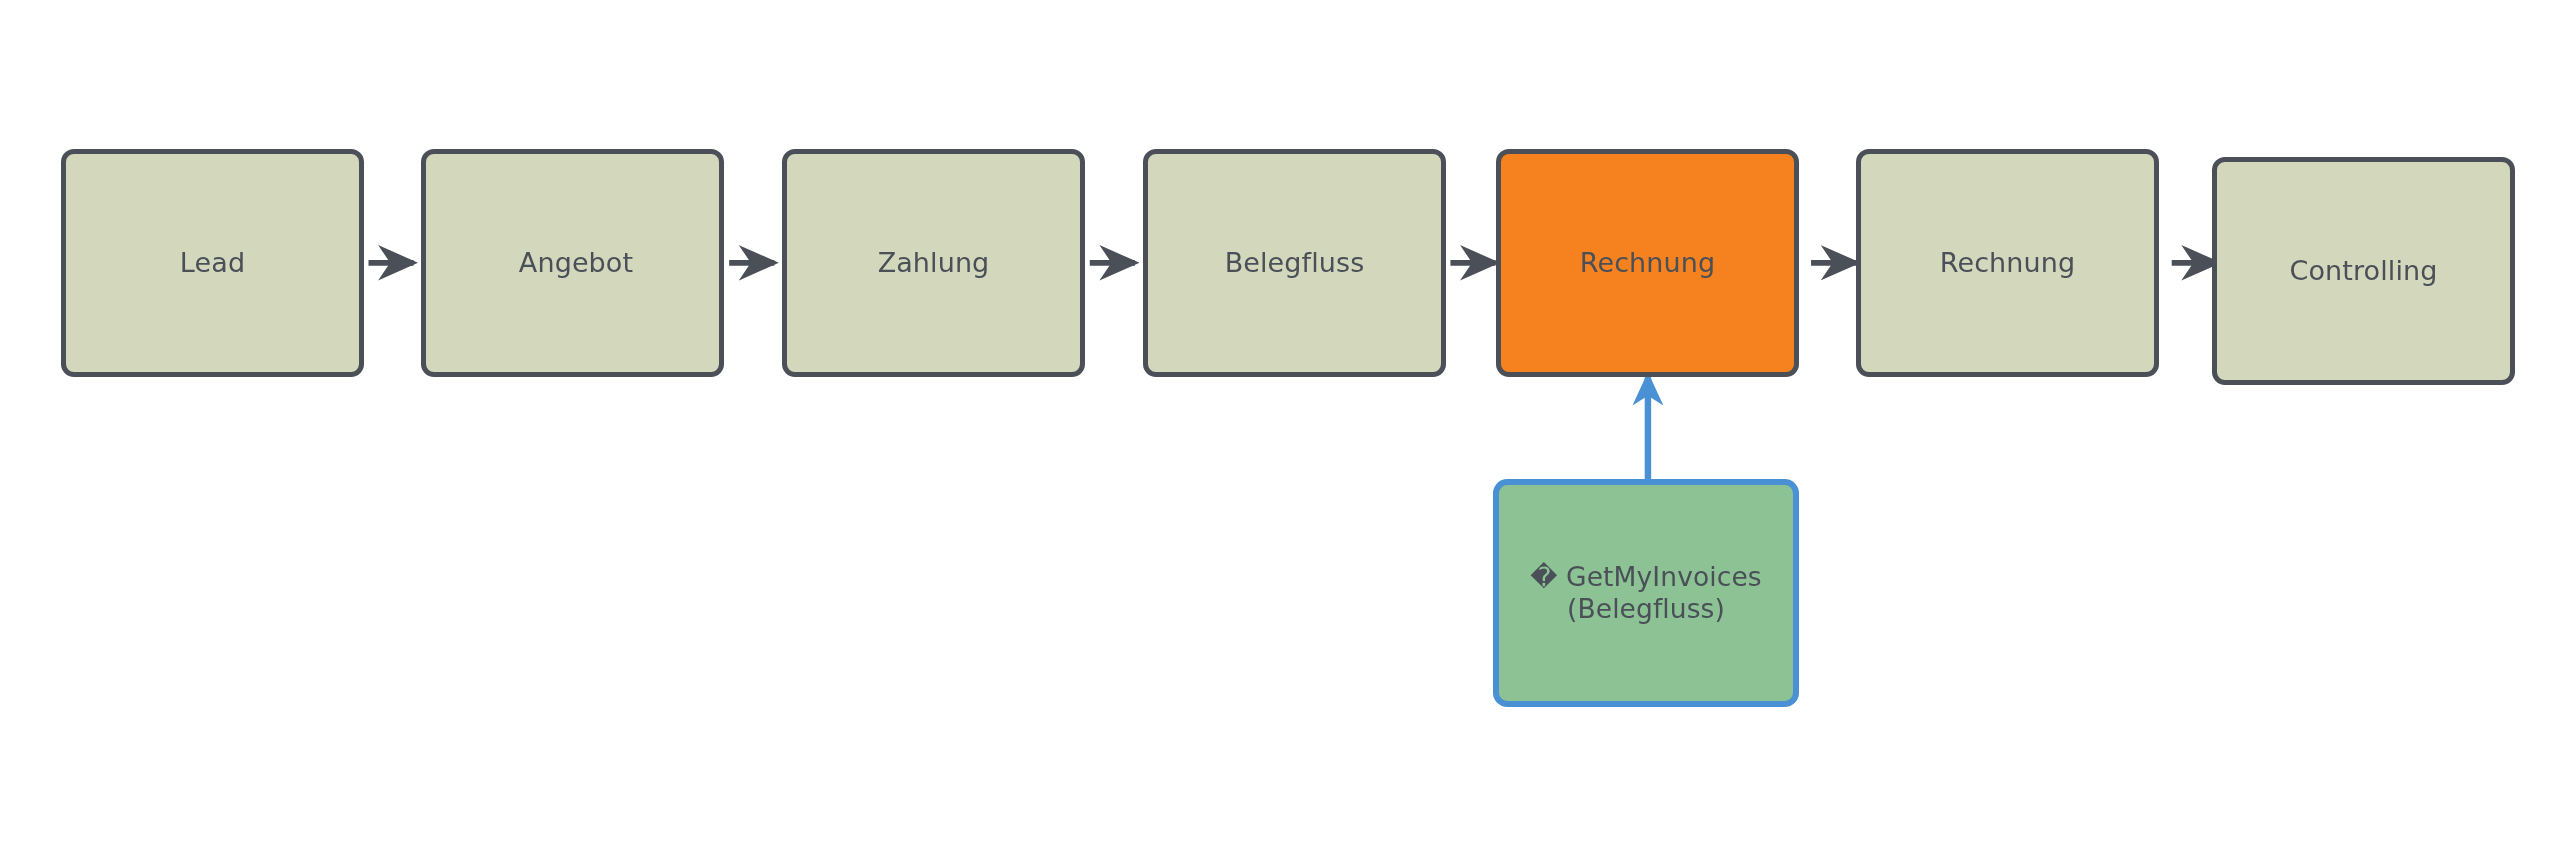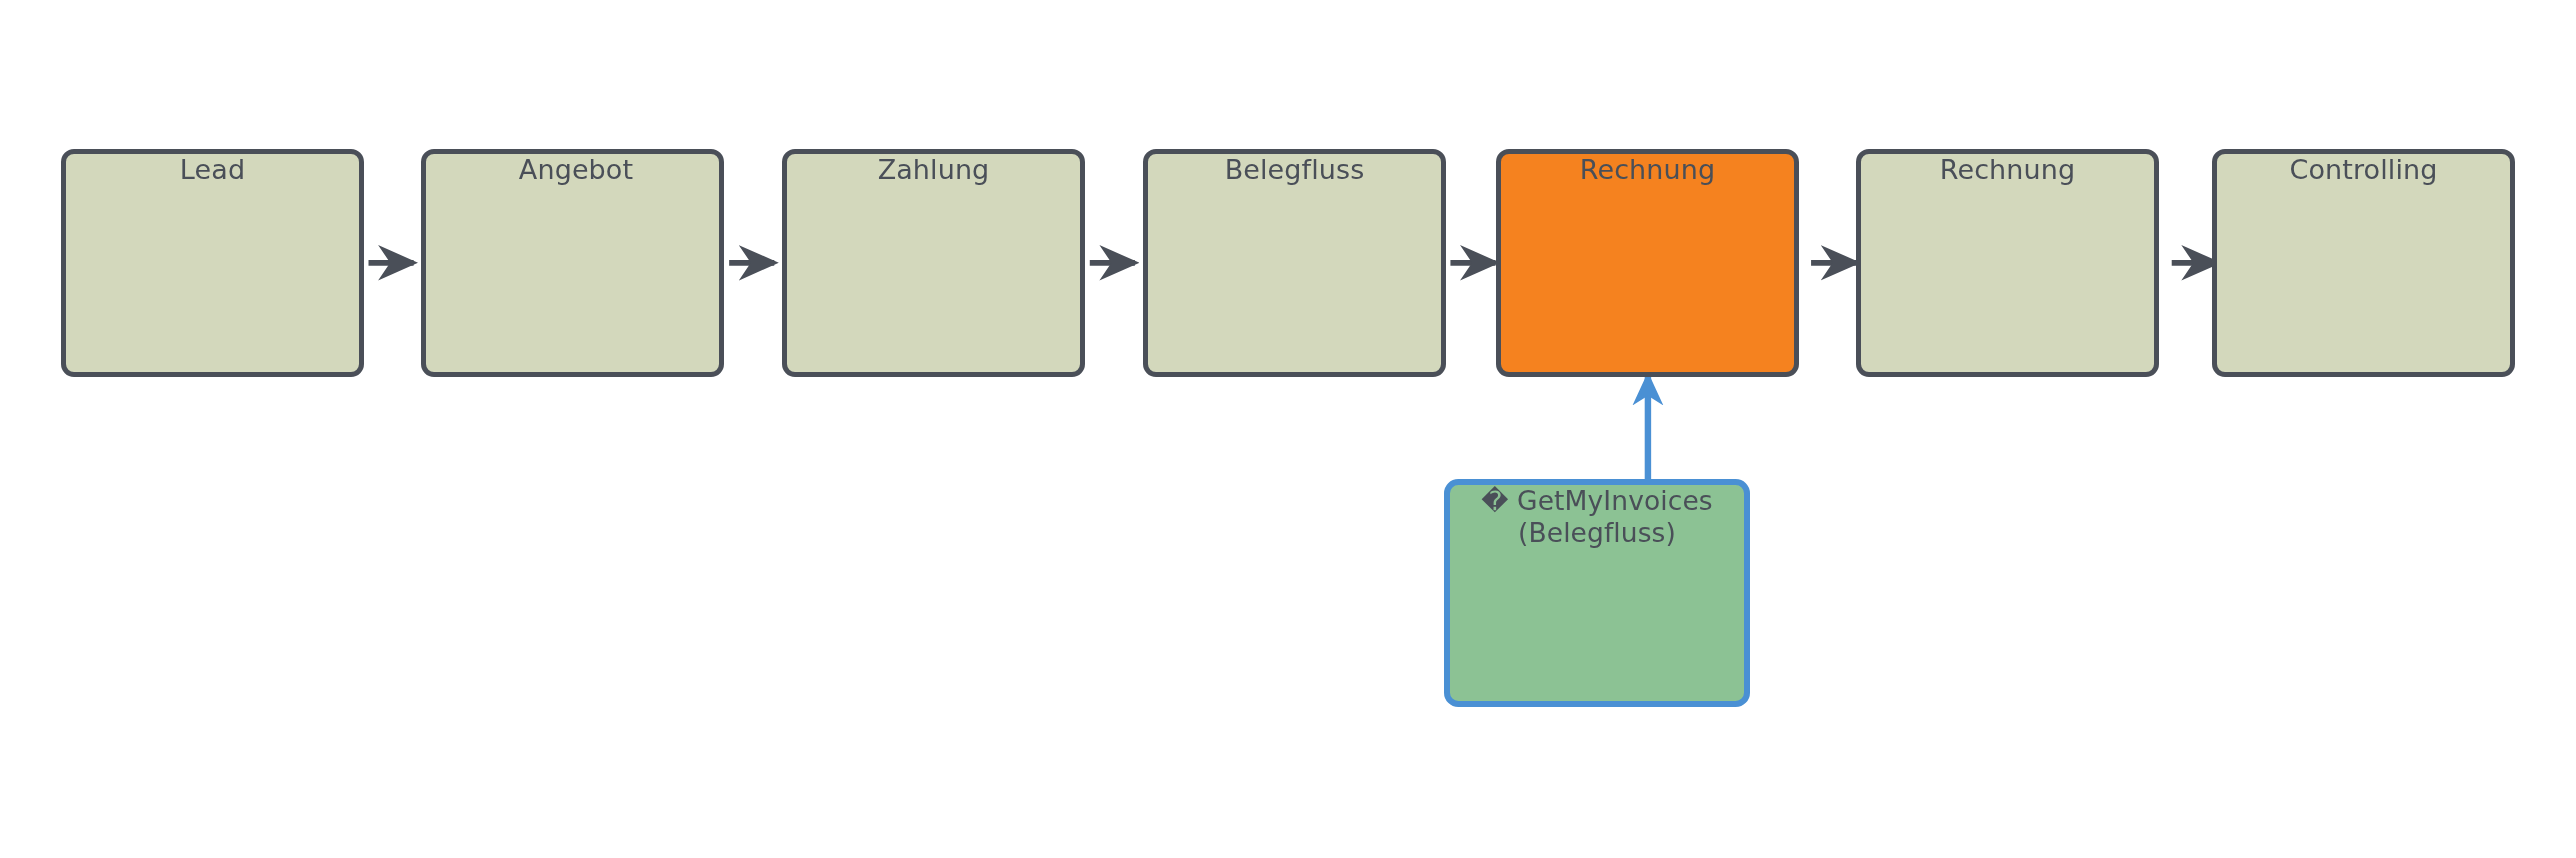--- a/index.html
+++ b/index.html
@@ -16,20 +16,21 @@
     width: 2576px;
     height: 859px;
     background: #ffffff;
     overflow: hidden;
   }
   
   .node {
     position: absolute;
     box-sizing: border-box;
     display: flex;
+    align-items: center;
     justify-content: center;
     text-align: center;
     border-radius: 13px;
     color: #4A4F58;
     font-size: 27px;
     line-height: 1.18;
     letter-spacing: 0.1px;
     white-space: pre-line;
     user-select: none;
   }
@@ -109,23 +110,23 @@
   </div>
 
   <div class="node stage highlight" style="left:1496px;">
     <span class="node-label">Rechnung</span>
   </div>
 
   <div class="node stage" style="left:1856px;">
     <span class="node-label">Rechnung</span>
   </div>
 
-  <div class="node stage" style="left:2212px;">
+  <div class="node stage" style="left:2212px;margin-top:8px;">
     <span class="node-label">Controlling</span>
   </div>
 
-  <div class="node addon" style="left:1444px; top:479px;">
+  <div class="node addon" style="left:1493px; top:479px;">
     <span class="node-label">� GetMyInvoices
 (Belegfluss)</span>
   </div>
 
 </div>
 
 
 </body></html>

